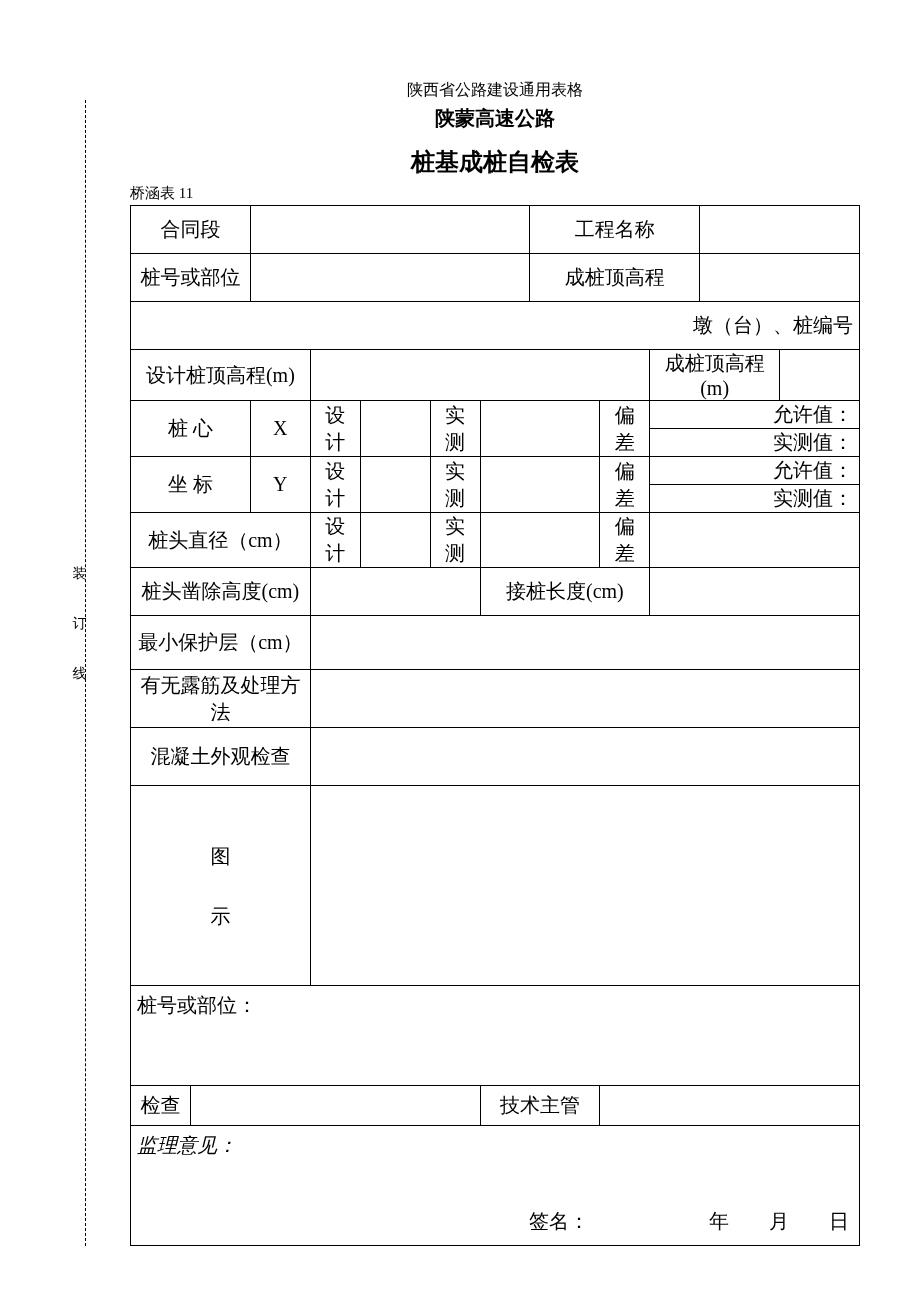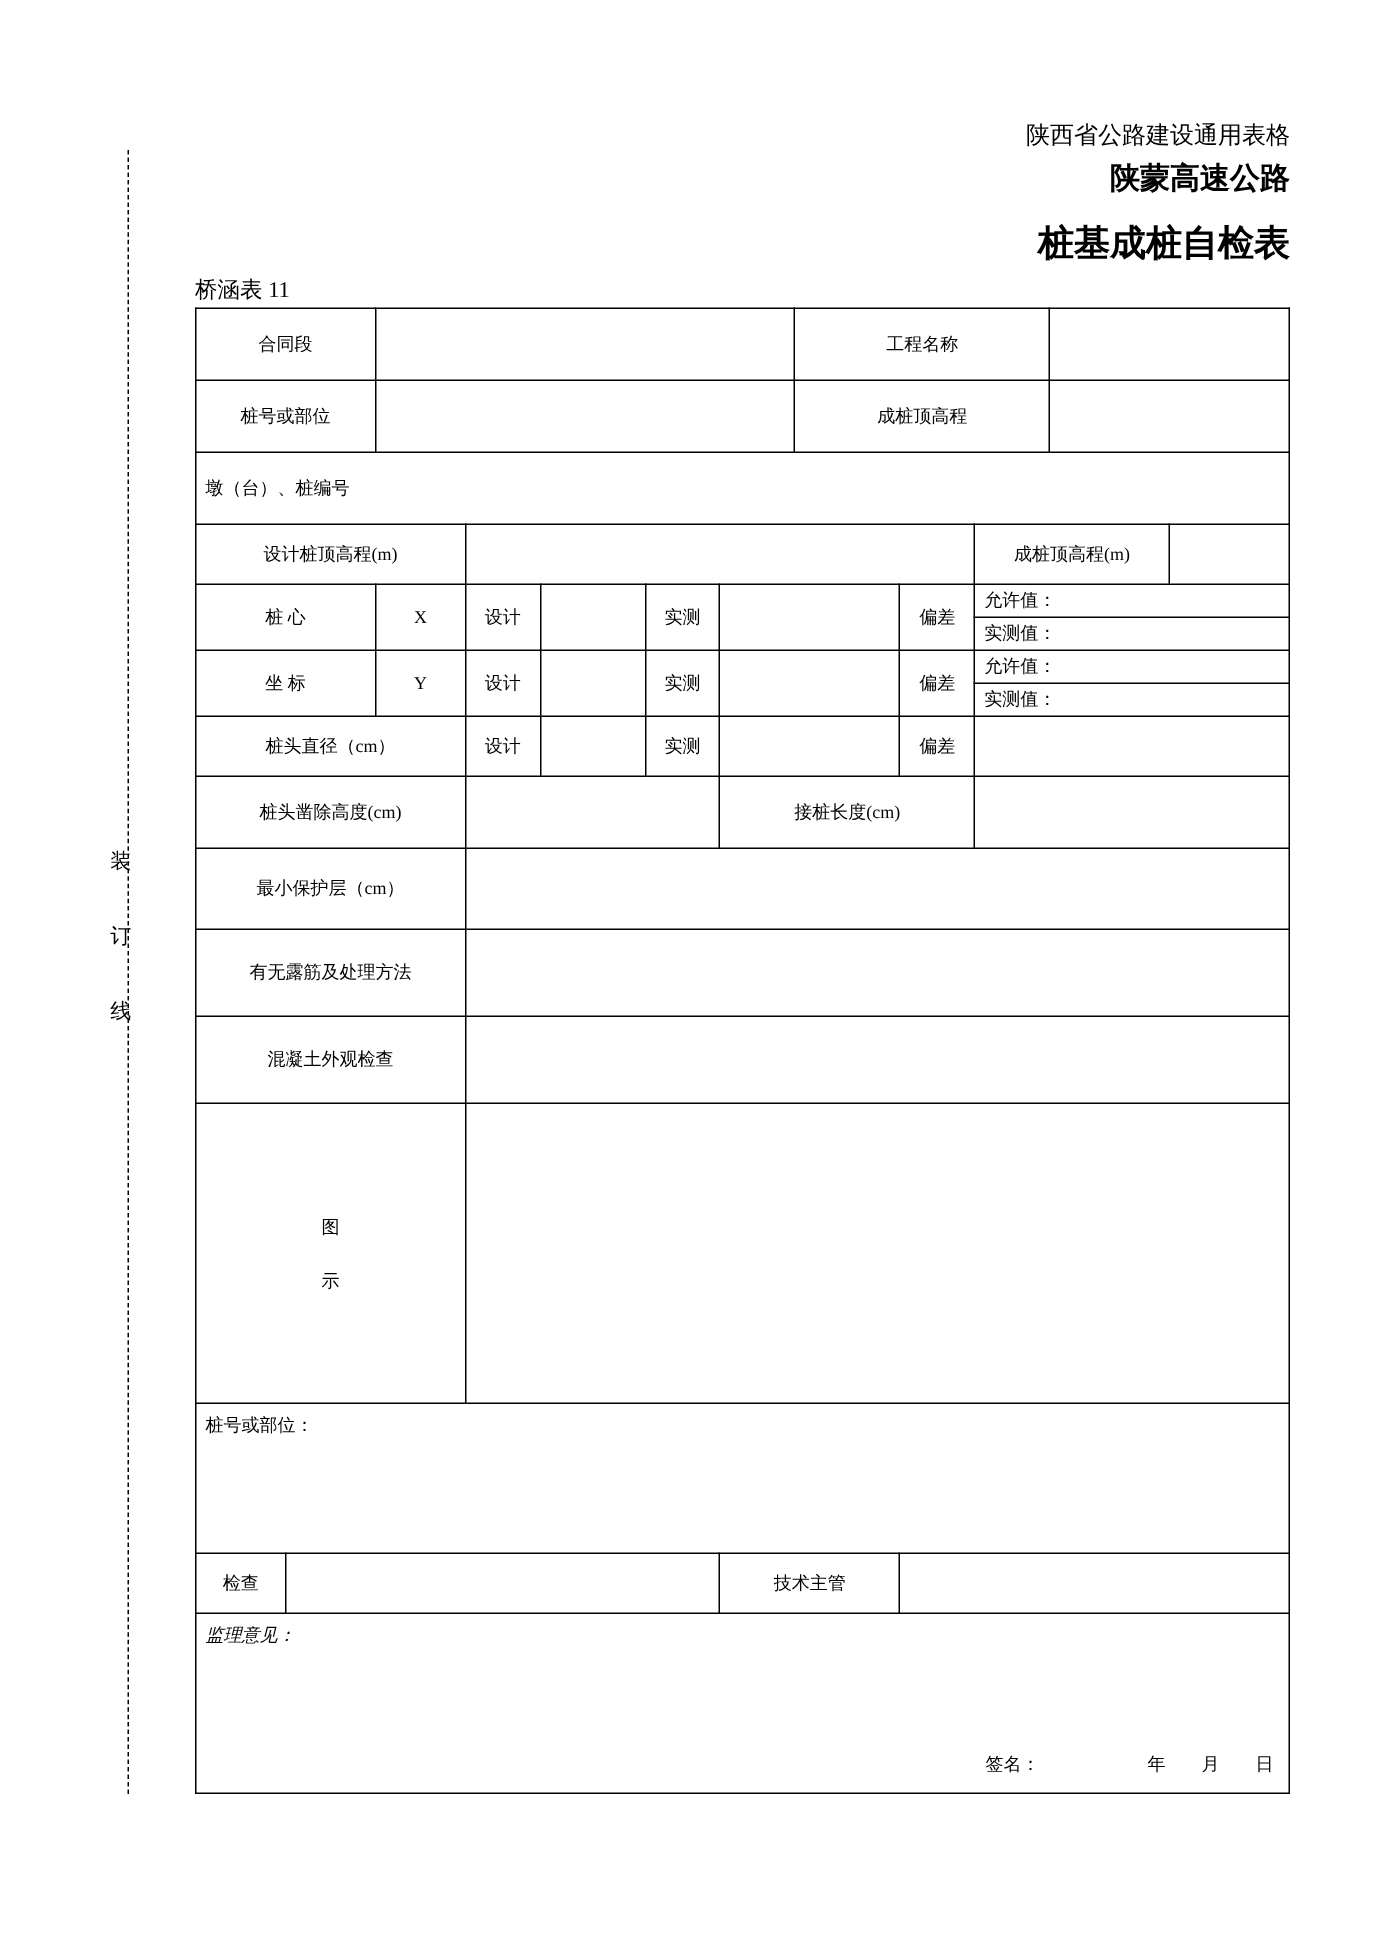--- a/index.html
+++ b/index.html
@@ -26,21 +26,21 @@
       position: absolute;
       left: 70px;
       font-size: 14px;
       writing-mode: vertical-lr;
       text-align: center;
     }
     .bt1 { top: 555px; }
     .bt2 { top: 605px; }
     .bt3 { top: 655px; }
     .header {
-      text-align: right;
+      text-align: center;
       margin-left: 30px;
     }
     .header-small {
       font-size: 16px;
       margin-bottom: 4px;
     }
     .header-medium {
       font-size: 20px;
       font-weight: bold;
       margin-bottom: 14px;
@@ -52,37 +52,37 @@
     }
     .form-no {
       font-size: 15px;
       margin-left: 30px;
       margin-bottom: 2px;
     }
     table {
       border-collapse: collapse;
       width: 730px;
       margin-left: 30px;
-      font-size: 12px;
+      font-size: 20px;
     }
     td {
       border: 1px solid #000;
       padding: 0 6px;
       vertical-align: middle;
       text-align: center;
     }
     .tall { height: 48px; }
     .med { height: 40px; }
     .short { height: 22px; }
     .h54 { height: 54px; }
     .h58 { height: 58px; }
     .h200 { height: 200px; }
     .h100 { height: 100px; }
     .left { text-align: left; vertical-align: top; padding-top: 6px;}
-    .leftmid { text-align: left; }
+    .leftmid { text-align: right; }
     .noborder-bottom { border-bottom: none; }
     .sig-line { text-align: right; padding-right: 10px; vertical-align: bottom; padding-bottom: 10px; border-top: none;}
   </style>
 </head>
 <body>
 
 <div class="page">
   <div class="binding-line"></div>
   <div class="binding-text bt1">装</div>
   <div class="binding-text bt2">订</div>

